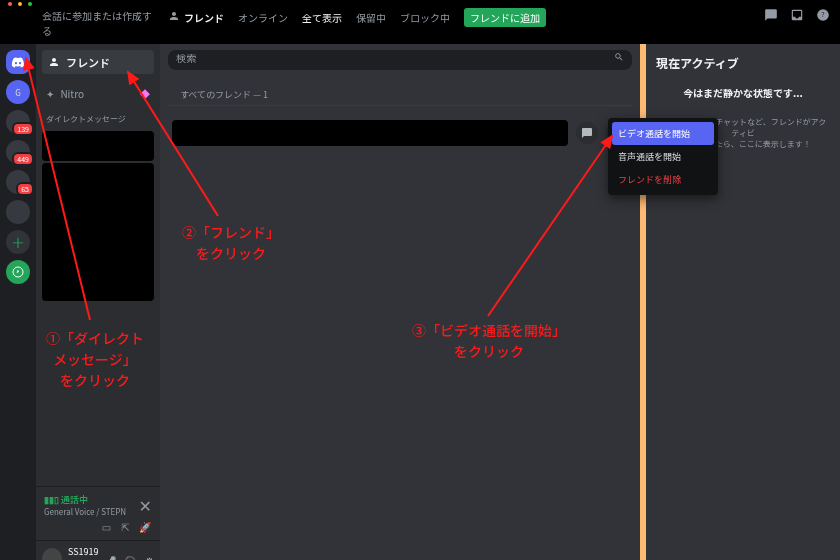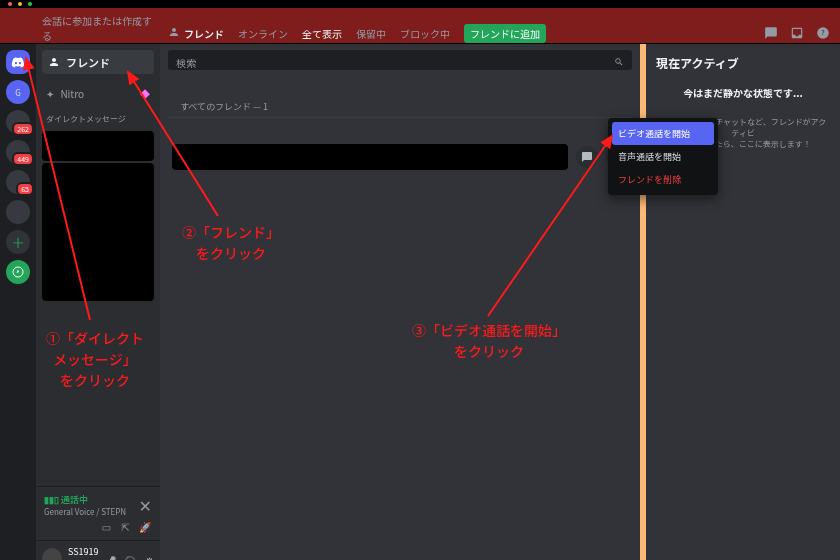--- a/index.html
+++ b/index.html
@@ -1,19 +1,19 @@
 <!DOCTYPE html>
 <html><head>
 <meta charset="utf-8">
 <style>
 *{margin:0;padding:0;box-sizing:border-box;font-family:"Hiragino Sans","Noto Sans JP",sans-serif}
 body{width:840px;height:560px;background:#1e1f22;color:#dbdee1;overflow:hidden;position:relative}
 .mac-chrome{height:8px;background:#000;display:flex;align-items:center;padding-left:8px;gap:6px}
 .dot{width:4px;height:4px;border-radius:50%}
-.titlebar{height:36px;background:#7f1d1d;display:flex;align-items:flex-end;font-size:10px;color:#949ba4;border-bottom:1px solid #000}
+.titlebar{height:36px;background:#000000;display:flex;align-items:flex-start;font-size:10px;color:#949ba4;border-bottom:1px solid #000}
 .titlebar-left{width:36px}
 .titlebar-title{width:124px;padding-left:6px}
 .titlebar-main{flex:1;display:flex;align-items:center;gap:14px;padding-left:8px}
 .tb-label{display:flex;align-items:center;gap:4px;color:#f2f3f5;font-weight:600}
 .tb-item{color:#949ba4;cursor:pointer}
 .tb-item.active{color:#f2f3f5}
 .tb-add{background:#23a55a;color:#fff;padding:2px 6px;border-radius:3px;font-size:10px}
 .titlebar-right{display:flex;gap:12px;padding-right:10px;color:#949ba4}
 .layout{display:flex;height:528px}
 .rail{width:36px;background:#1e1f22;display:flex;flex-direction:column;align-items:center;padding-top:6px;gap:6px}
@@ -34,22 +34,22 @@
 .voice-icons{display:flex;gap:10px;color:#949ba4;font-size:10px;margin-top:2px;justify-content:flex-end}
 .dm-user{display:flex;align-items:flex-end;padding:4px 6px;border-top:1px solid #1e1f22;gap:6px}
 .avatar{width:20px;height:20px;border-radius:50%;background:#444}
 .user-meta{flex:1;min-width:0}
 .user-name{font-size:9px;color:#f2f3f5}
 .user-tag{font-size:7px;color:#949ba4}
 .user-icons{display:flex;gap:8px;font-size:10px}
 .mic-mute{color:#f23f43}
 .main{flex:1;background:#313338;display:flex;flex-direction:column}
 .search-row{padding:6px 8px}
-.search{background:#1e1f22;border-radius:3px;height:20px;display:flex;align-items:flex-end;padding:0 8px;color:#949ba4;font-size:10px;justify-content:space-between}
-.list-header{font-size:9px;color:#949ba4;padding:8px 12px 4px;border-bottom:1px solid rgba(78,80,88,.3);margin:16px 8px}
+.search{background:#1e1f22;border-radius:8px;height:20px;display:flex;align-items:flex-start;padding:0 8px;color:#949ba4;font-size:10px;justify-content:space-between}
+.list-header{font-size:9px;color:#949ba4;padding:8px 12px 4px;border-bottom:1px solid rgba(78,80,88,.3);margin:4px 8px}
 .friend-row{display:flex;align-items:center;margin:6px 8px;padding:4px;gap:8px}
 .friend-left{flex:1;height:26px;background:#000;border-radius:4px}
 .action-btn{width:22px;height:22px;border-radius:50%;background:#2b2d31;display:flex;align-items:center;justify-content:center;color:#b5bac1;font-size:11px}
 .ctx-menu{position:absolute;left:608px;top:118px;width:110px;background:#111214;border-radius:4px;padding:4px;font-size:9px;box-shadow:0 4px 12px rgba(0,0,0,.5)}
 .ctx-item{padding:5px 6px;border-radius:3px;color:#dbdee1}
 .ctx-item.hl{background:#5865f2;color:#fff}
 .ctx-item.danger{color:#f23f43}
 .right-col{width:200px;background:#313338;border-left:6px solid #fdba74;padding:10px 10px 0}
 .right-title{font-size:12px;font-weight:700;color:#f2f3f5;margin-bottom:14px}
 .right-sub{font-size:10px;font-weight:700;color:#f2f3f5;text-align:center;margin-bottom:16px}
@@ -101,21 +101,21 @@
 
 <div class="layout">
   <div class="rail">
     <div class="rail-item active">
       <svg width="14" height="14" viewBox="0 0 24 24" fill="#fff">
           <path d="M19.3 5.6A17.8 17.8 0 0 0 14.9 4c-.2.4-.5.9-.6 1.3a16.5 16.5 0 0 0-4.6 0c-.2-.4-.4-.9-.6-1.3a17.8 17.8 0 0 0-4.4 1.6C1.9 10.1 1.2 14.5 1.6 18.8c1.8 1.3 3.5 2.1 5.2 2.6.4-.6.8-1.2 1.1-1.8-.6-.2-1.2-.5-1.7-.8l.4-.3c3.4 1.6 7.1 1.6 10.5 0l.4.3c-.6.3-1.1.6-1.7.8.3.6.7 1.2 1.1 1.8 1.7-.5 3.4-1.3 5.2-2.6.5-5-.7-9.4-3.1-13.2zM8.5 16c-1 0-1.9-.9-1.9-2.1s.8-2.1 1.9-2.1 1.9.9 1.9 2.1-.8 2.1-1.9 2.1zm7 0c-1 0-1.9-.9-1.9-2.1s.8-2.1 1.9-2.1 1.9.9 1.9 2.1-.8 2.1-1.9 2.1z"></path>
         </svg>
     </div>
     <div class="rail-item" style="background:#5865f2;font-size:8px">G</div>
     <div class="rail-item" style="background:#36393f">
-        <span class="badge">262</span>
+        <span class="badge">139</span>
       </div>
     <div class="rail-item" style="background:#36393f">
         <span class="badge">449</span>
       </div>
     <div class="rail-item" style="background:#36393f">
         <span class="badge">65</span>
       </div>
     <div class="rail-item" style="background:#36393f"></div>
     <div class="rail-item rail-add">＋</div>
     <div class="rail-item" style="background:#23a55a;color:#fff">

